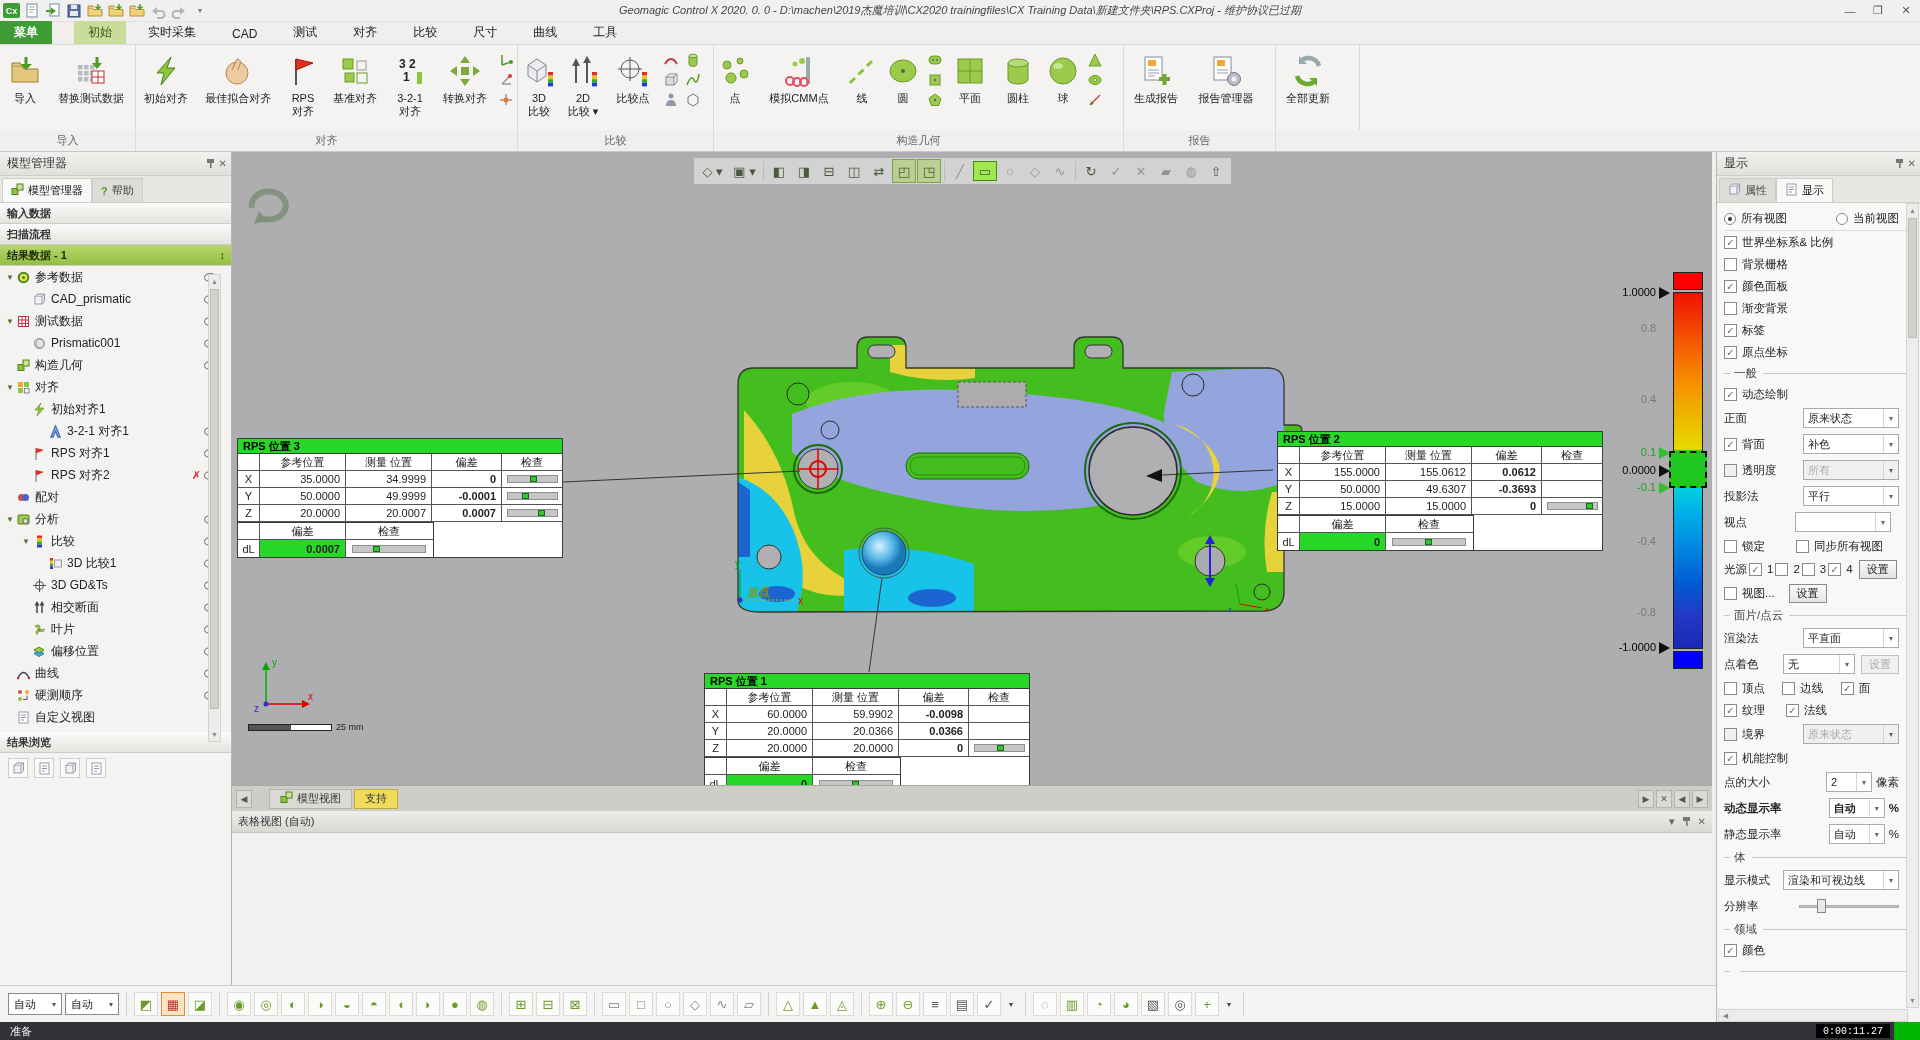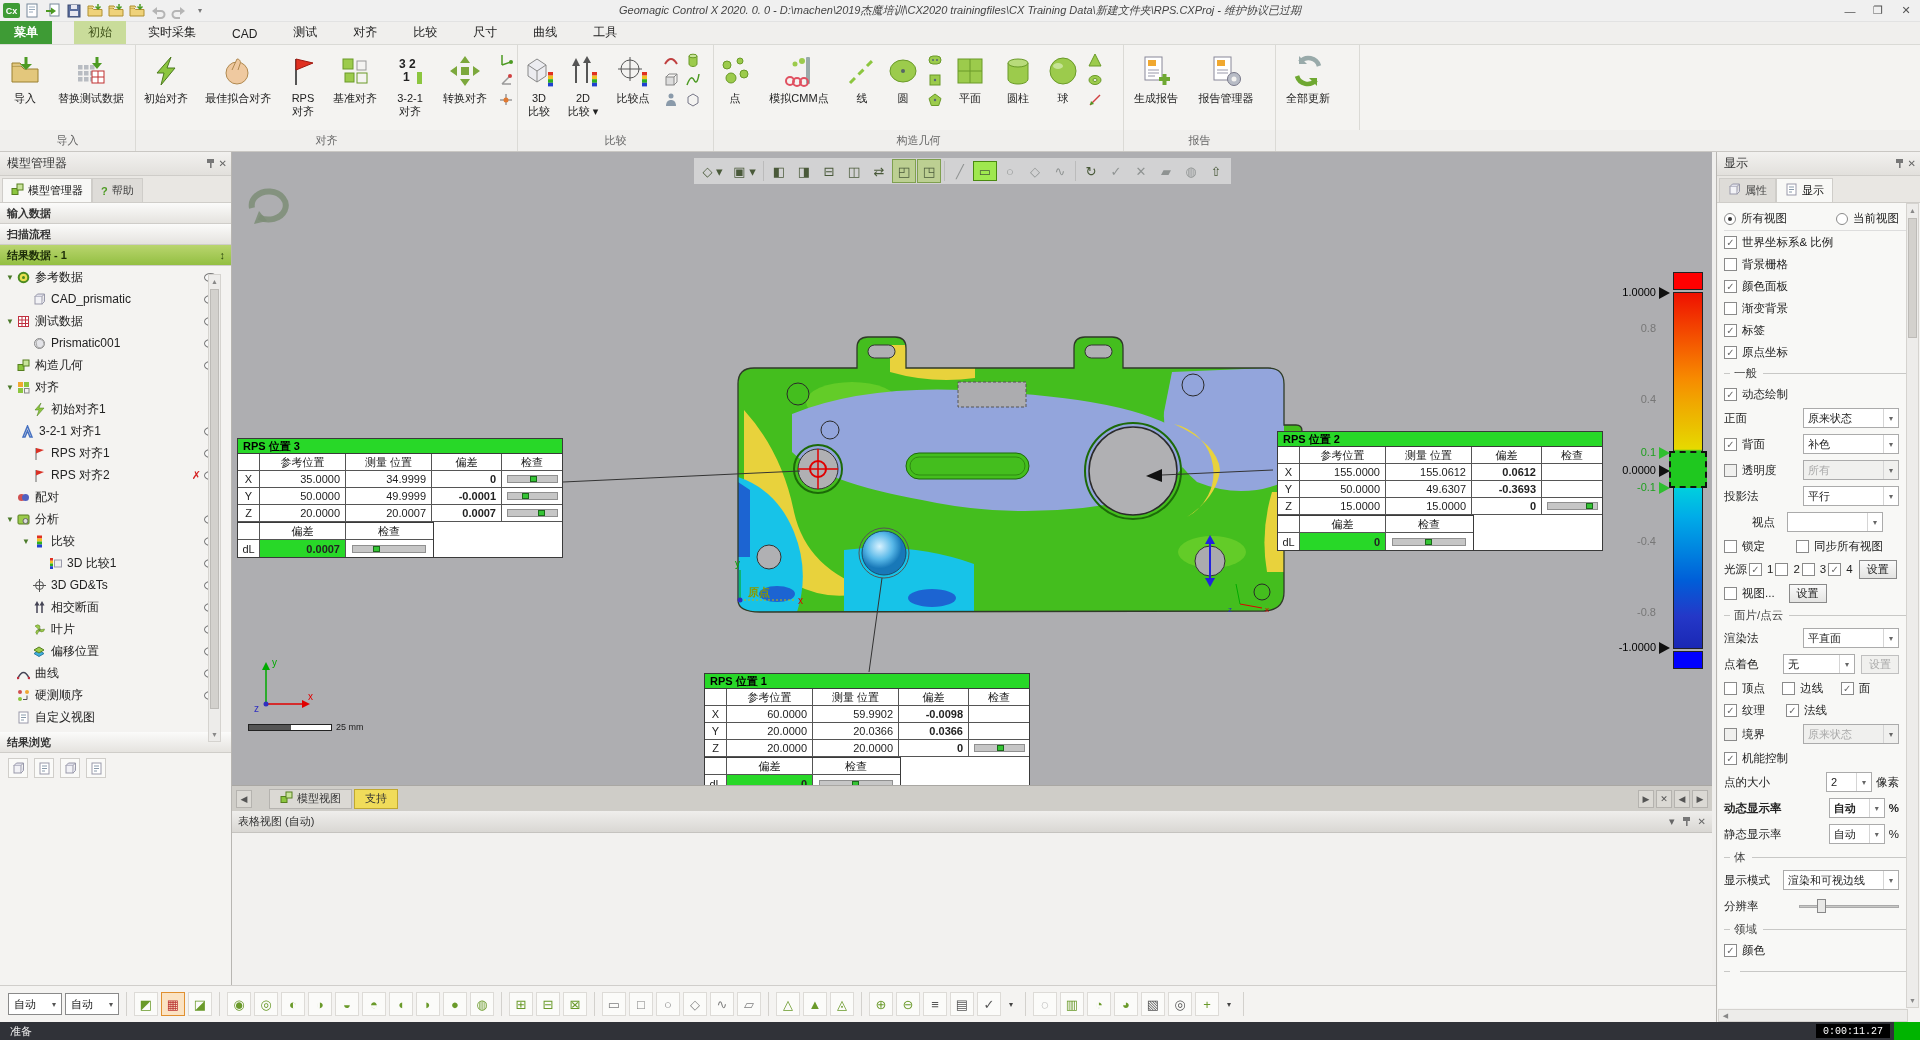--- a/index.html
+++ b/index.html
@@ -690,21 +690,21 @@
         <div class="trow" style="padding-left: 20px;">
           <div class="tarrow"></div>
           <div class="ticon">
             <svg width="13" height="13" viewBox="0 0 13 13">
               <path d="M8 0L2 7h4l-2 6 7-8H6z" fill="#8CC63F" stroke="#4a7a1a" stroke-width="0.5"></path>
             </svg>
           </div>
           <div>初始对齐1</div>
           <div class="teye"></div>
         </div>
-        <div class="trow" style="padding-left: 8px;">
+        <div class="trow" style="padding-left: 36px;">
           <div class="tarrow"></div>
           <div class="ticon">
             <svg width="13" height="13" viewBox="0 0 13 13">
               <path d="M6.5 1L2 12h2l2.5-6L9 12h2z" fill="none" stroke="#4570C0" stroke-width="1.5"></path>
             </svg>
           </div>
           <div>3-2-1 对齐1</div>
           <div class="teye">
             <div class="eye"></div>
           </div>
@@ -1385,21 +1385,21 @@
             <div class="a">▾</div>
           </div>
         </div>
         <div class="rprow" style="height: 26px; padding-right: 8px;">
           <div>投影法</div>
           <div class="sel" style="width: 96px;">
             <div class="v">平行</div>
             <div class="a">▾</div>
           </div>
         </div>
-        <div class="rprow" style="height: 26px; padding-right: 24px; margin-left: 28px;">
+        <div class="rprow" style="height: 26px; padding-right: 16px;">
           <div>视点</div>
           <div class="sel" style="width: 96px;">
             <div class="v"></div>
             <div class="a">▾</div>
           </div>
         </div>
         <div class="rprow" style="height: 22px; padding-right: 8px;">
           <div class="rprow-cb" style="display: flex; align-items: center; width: 72px;">
             <div class="cb"></div>
             <div>锁定</div>

